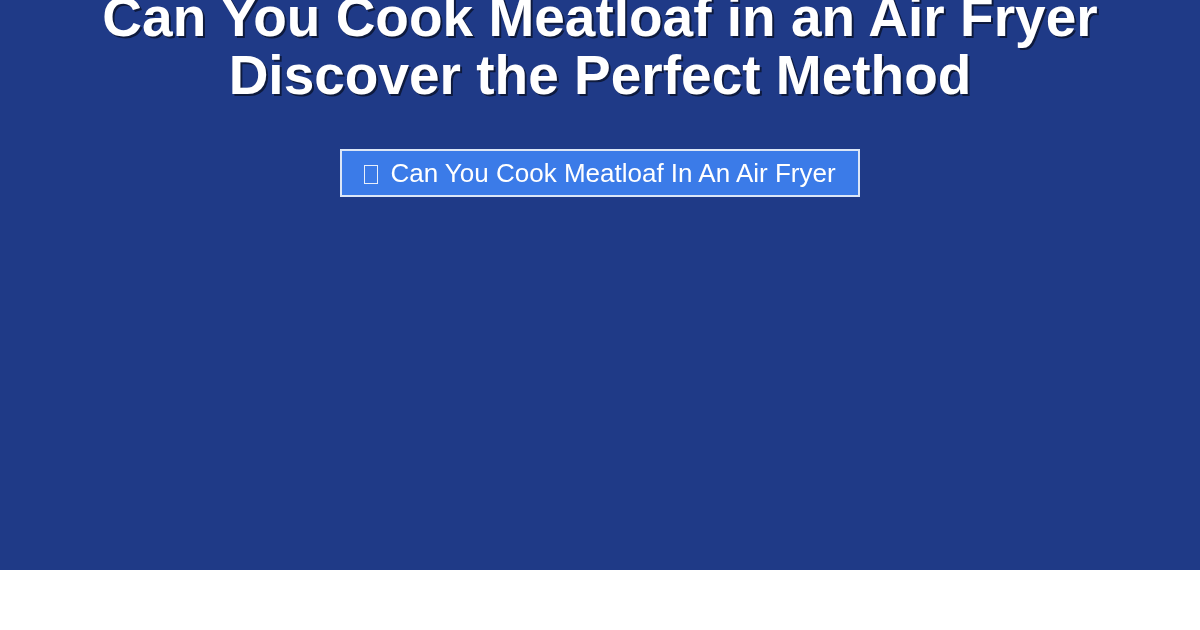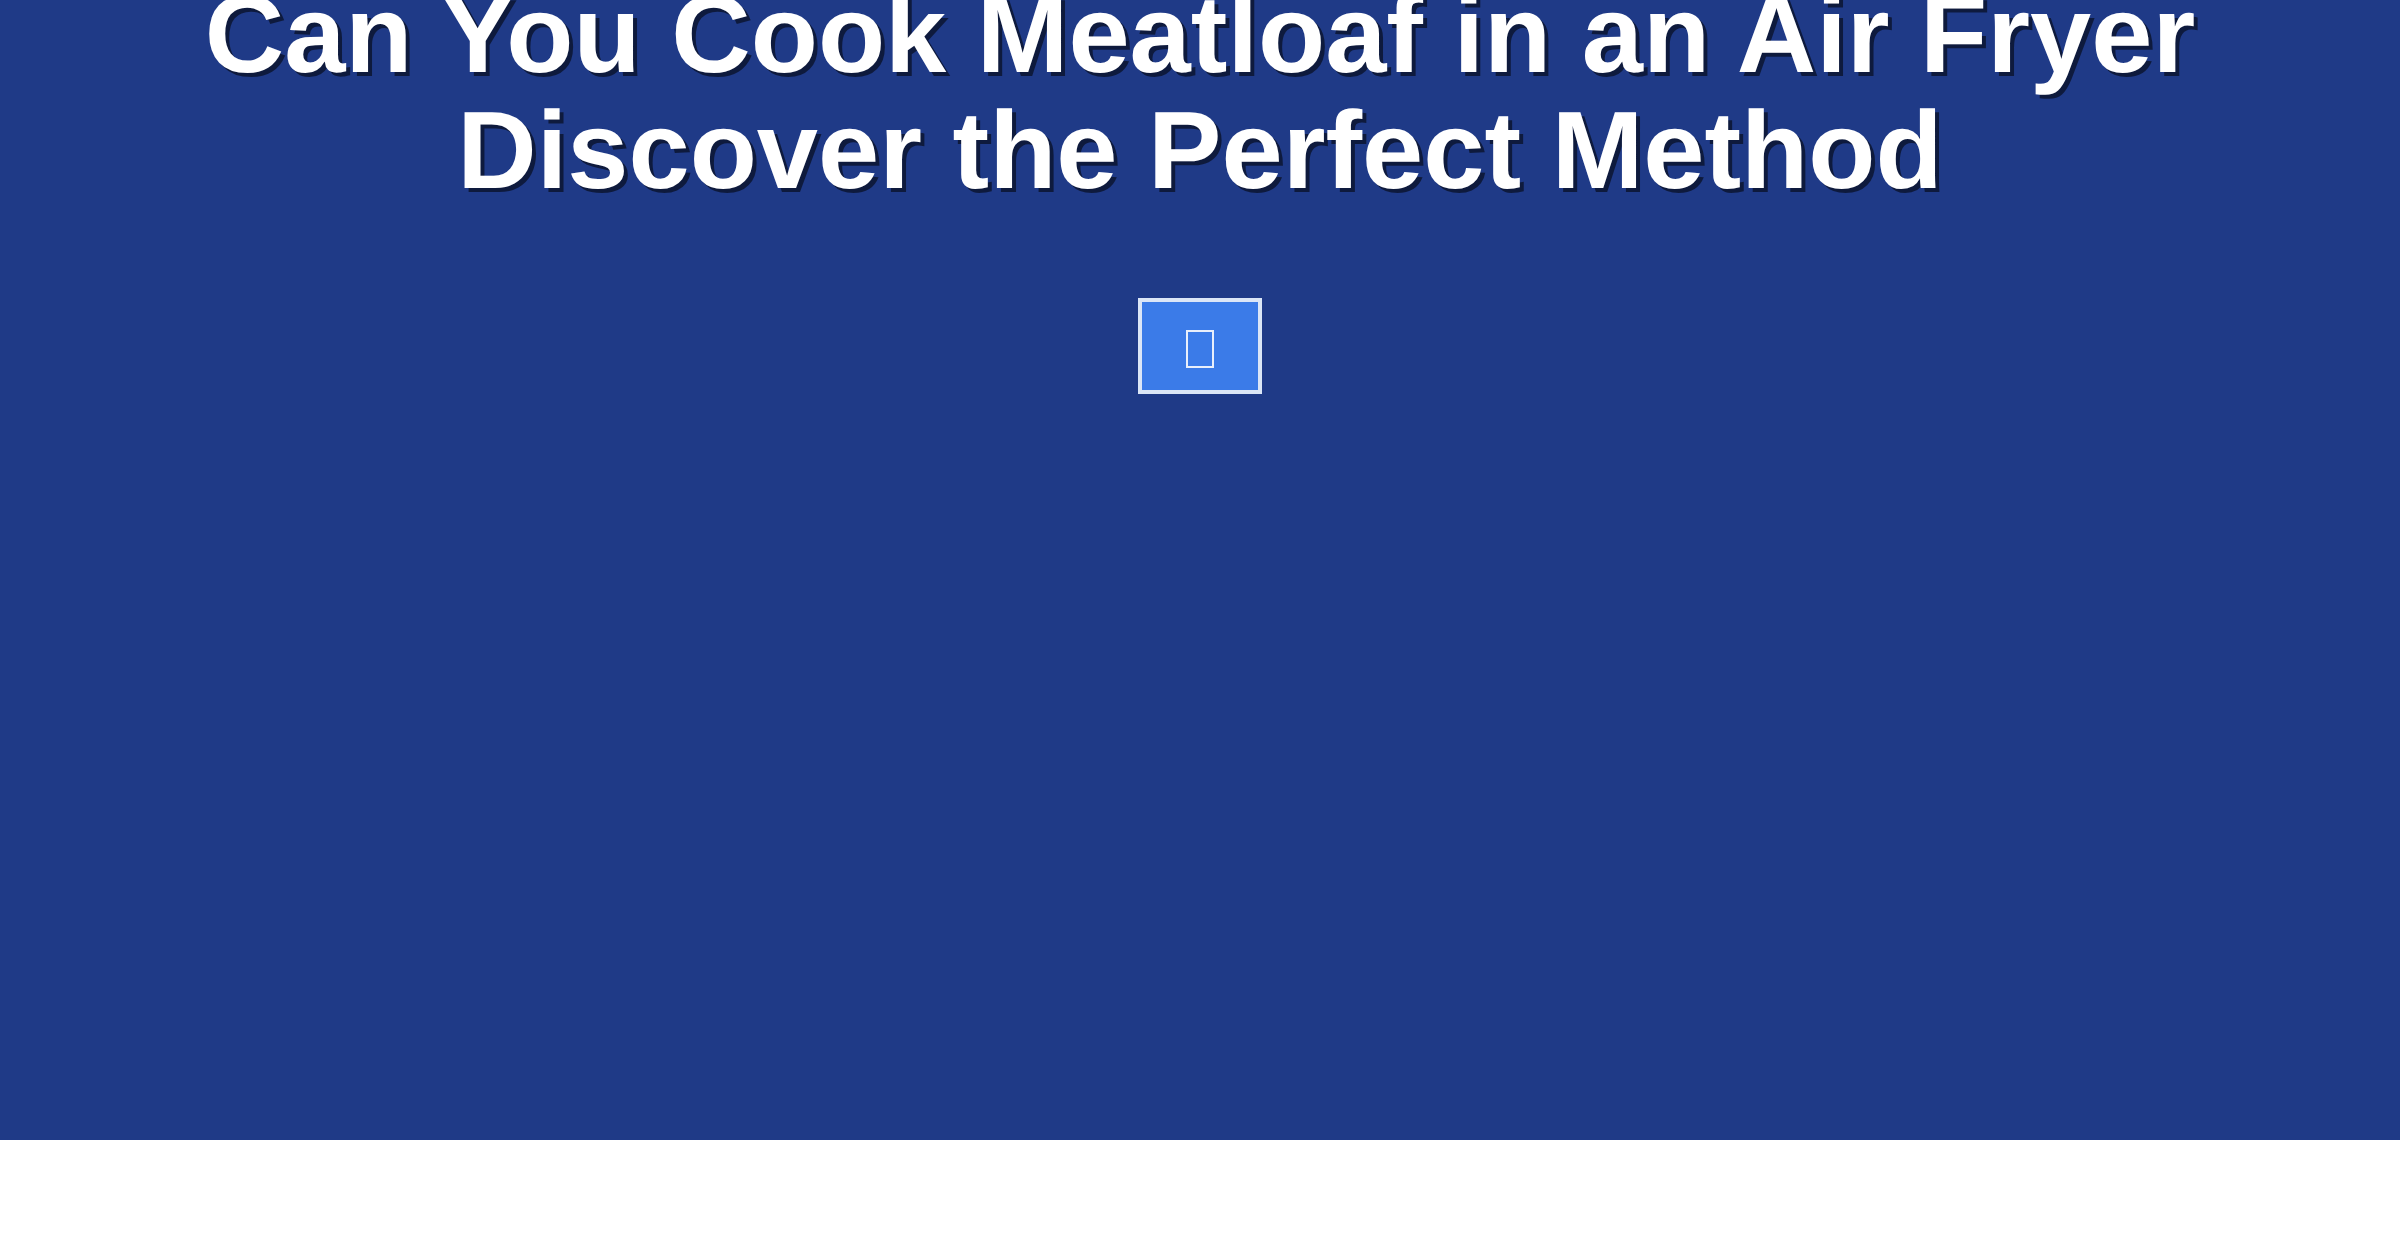--- a/index.html
+++ b/index.html
@@ -96,18 +96,19 @@
 
 <div class="card">
 
   <div class="content">
 
     <h1 class="headline">Can You Cook Meatloaf in an Air Fryer Discover the Perfect Method</h1>
 
     <div class="badge-row">
       <div class="badge">
         <span class="tofu"></span>
+        <span class="badge-label">Can You Cook Meatloaf In An Air Fryer</span>
       </div>
     </div>
 
   </div>
 
 </div>
 
 </body></html>

